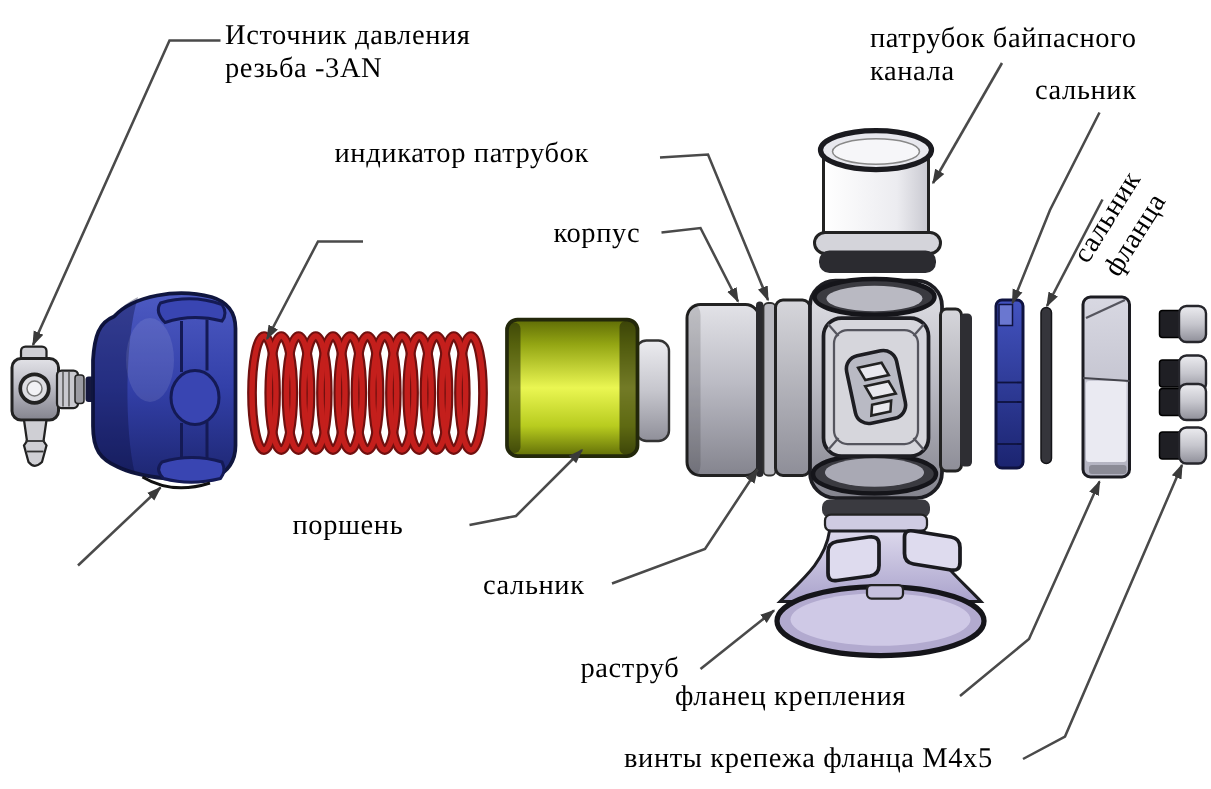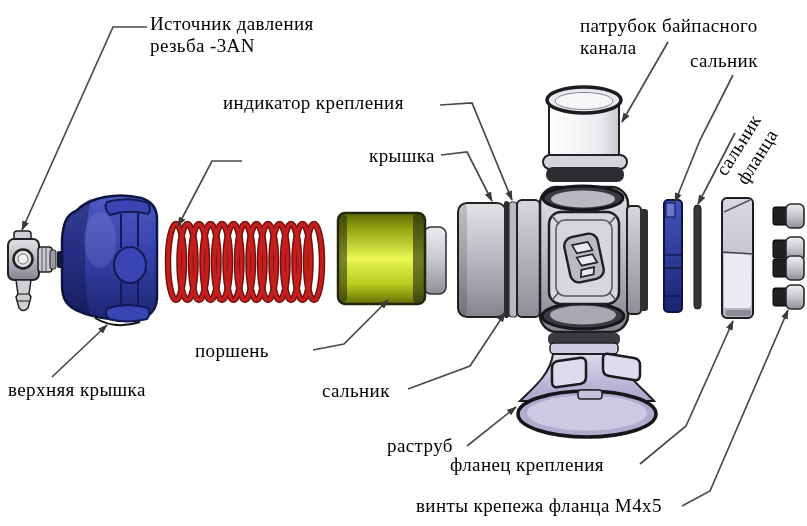--- a/index.html
+++ b/index.html
@@ -234,22 +234,21 @@
   </g>
 </svg>
 
 <div class="label" style="left:150px;top:13px">Источник давления
 резьба -3AN</div>
 <div class="label" style="left:580px;top:15px">патрубок байпасного
 канала</div>
 <div class="label" style="left:690px;top:50px">сальник</div>
 <div class="label rot" style="left:693px;top:129px">сальник
 фланца</div>
-<div class="label" style="left:223px;top:92px">индикатор крепления</div>
-<div class="label" style="left:369px;top:145px">крышка</div>
+<div class="label" style="left:223px;top:92px">индикатор патрубок</div>
+<div class="label" style="left:369px;top:145px">корпус</div>
 <div class="label" style="left:195px;top:340px">поршень</div>
 <div class="label" style="left:322px;top:380px">сальник</div>
-<div class="label" style="left:8px;top:379px">верхняя крышка</div>
 <div class="label" style="left:450px;top:454px">фланец крепления</div>
 <div class="label" style="left:387px;top:435px">раструб</div>
 <div class="label" style="left:416px;top:495px">винты крепежа фланца M4x5</div>
 
 </div>
 
 </body></html>

